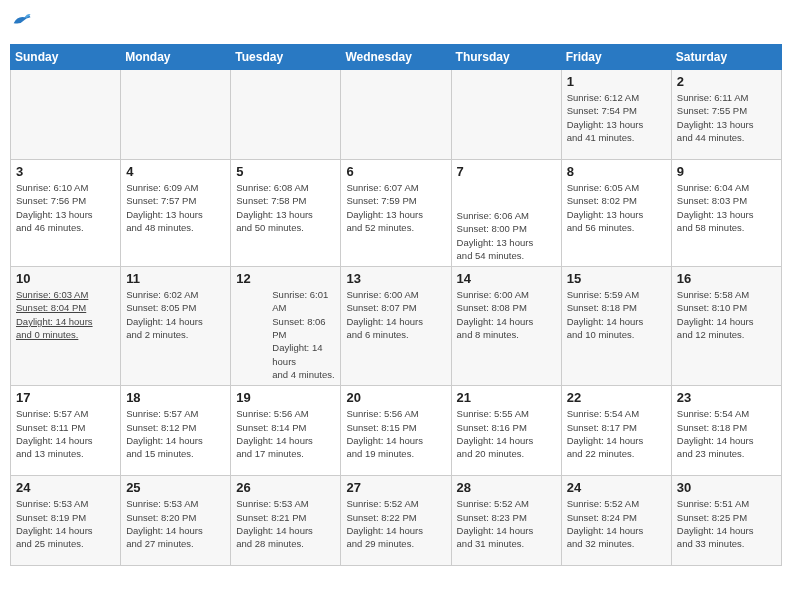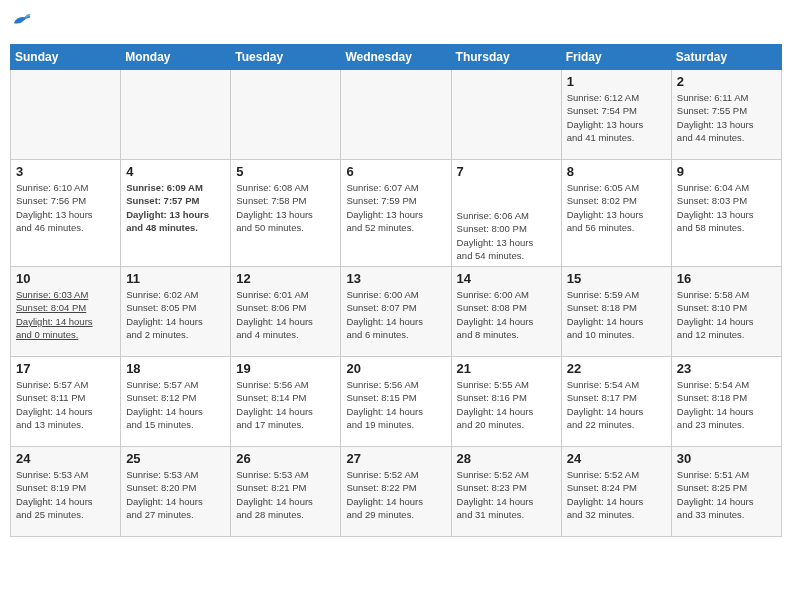--- a/index.html
+++ b/index.html
@@ -144,21 +144,21 @@
       <tr>
         <td>
           <div class="day-num">3</div>
           <div class="day-info" style="white-space: pre-line;">Sunrise: 6:10 AM
 Sunset: 7:56 PM
 Daylight: 13 hours
 and 46 minutes.</div>
         </td>
         <td>
           <div class="day-num">4</div>
-          <div class="day-info" style="white-space: pre-line; font-weight: bold;">Sunrise: 6:09 AM
+          <div class="day-info" style="white-space: pre-line;">Sunrise: 6:09 AM
 Sunset: 7:57 PM
 Daylight: 13 hours
 and 48 minutes.</div>
         </td>
         <td>
           <div class="day-num">5</div>
           <div class="day-info" style="white-space: pre-line;">Sunrise: 6:08 AM
 Sunset: 7:58 PM
 Daylight: 13 hours
 and 50 minutes.</div>
@@ -202,21 +202,21 @@
         </td>
         <td>
           <div class="day-num">11</div>
           <div class="day-info" style="white-space: pre-line;">Sunrise: 6:02 AM
 Sunset: 8:05 PM
 Daylight: 14 hours
 and 2 minutes.</div>
         </td>
         <td>
           <div class="day-num">12</div>
-          <div class="day-info" style="white-space: pre-line;">Sunrise: 6:01 AM
+          <div class="day-info" style="white-space: pre-line; margin-left: 36px;">Sunrise: 6:01 AM
 Sunset: 8:06 PM
 Daylight: 14 hours
 and 4 minutes.</div>
         </td>
         <td>
           <div class="day-num">13</div>
           <div class="day-info" style="white-space: pre-line;">Sunrise: 6:00 AM
 Sunset: 8:07 PM
 Daylight: 14 hours
 and 6 minutes.</div>

